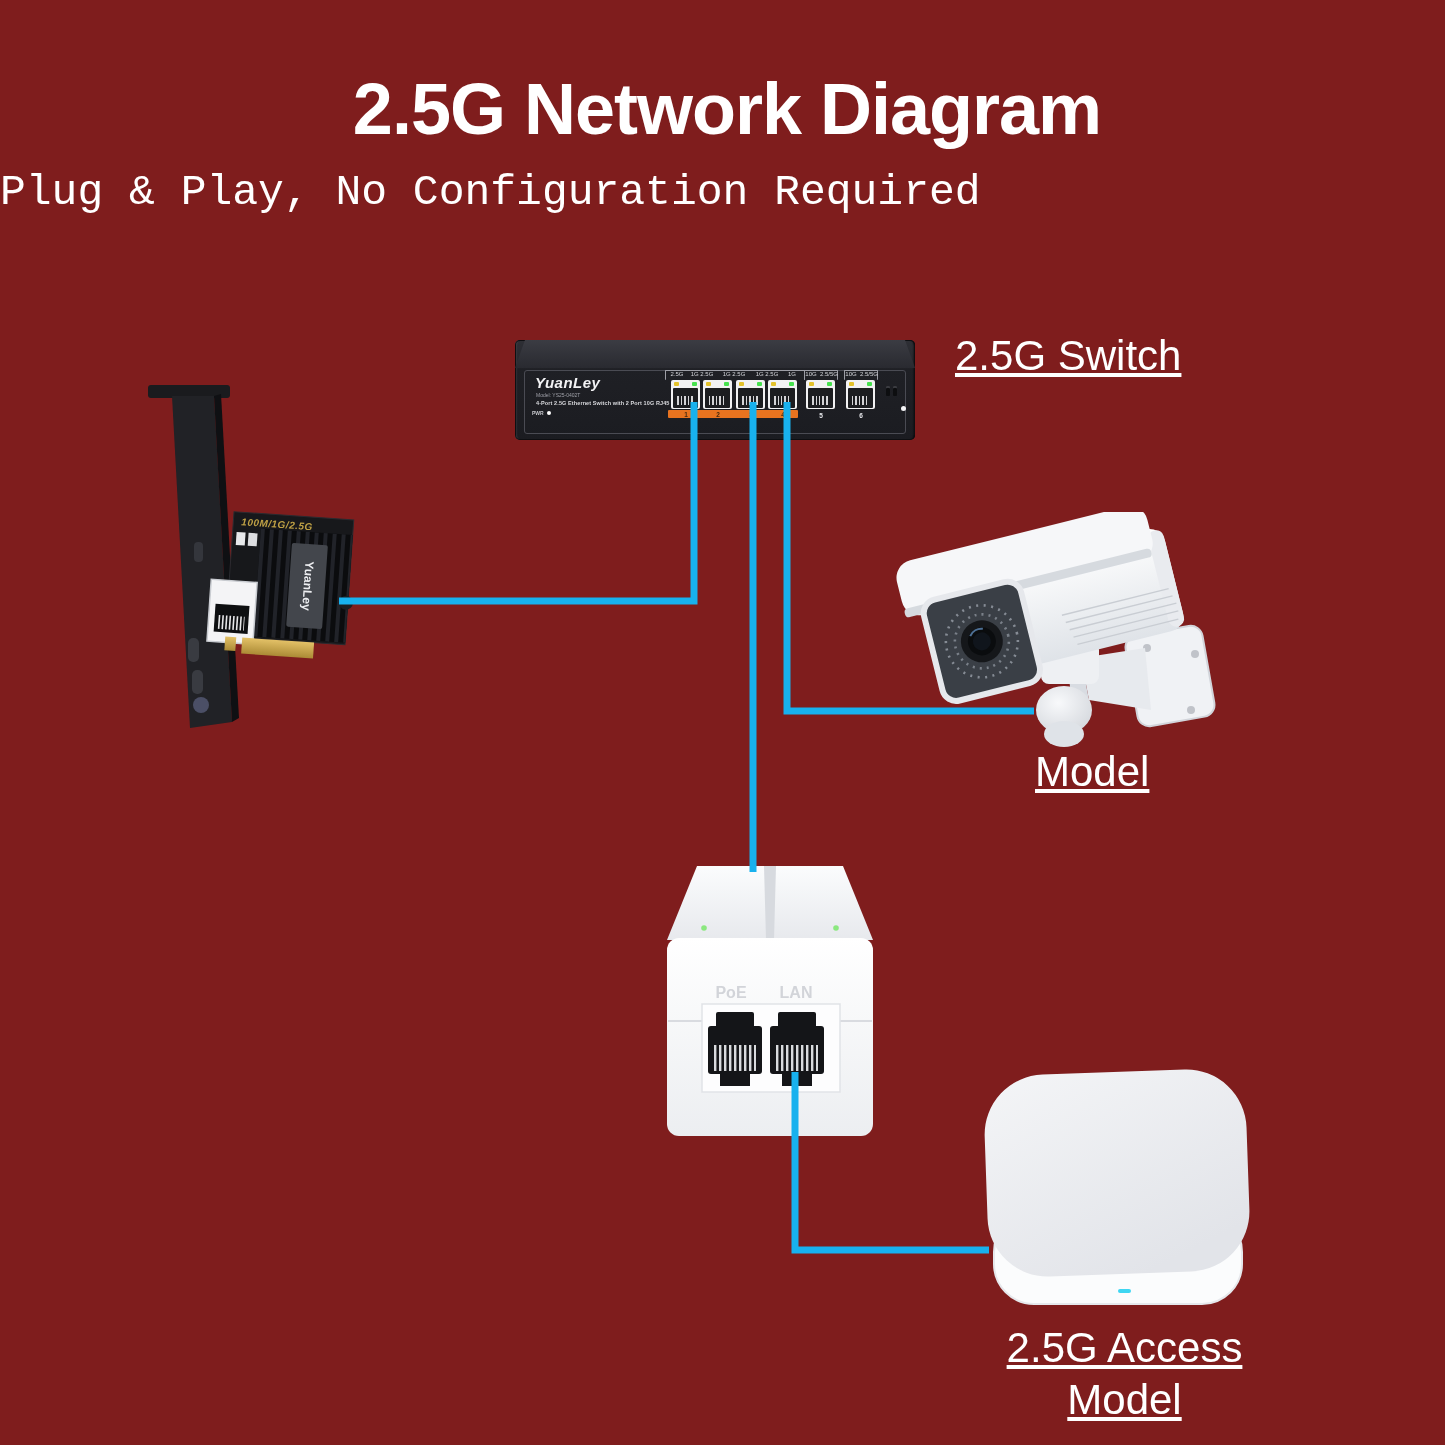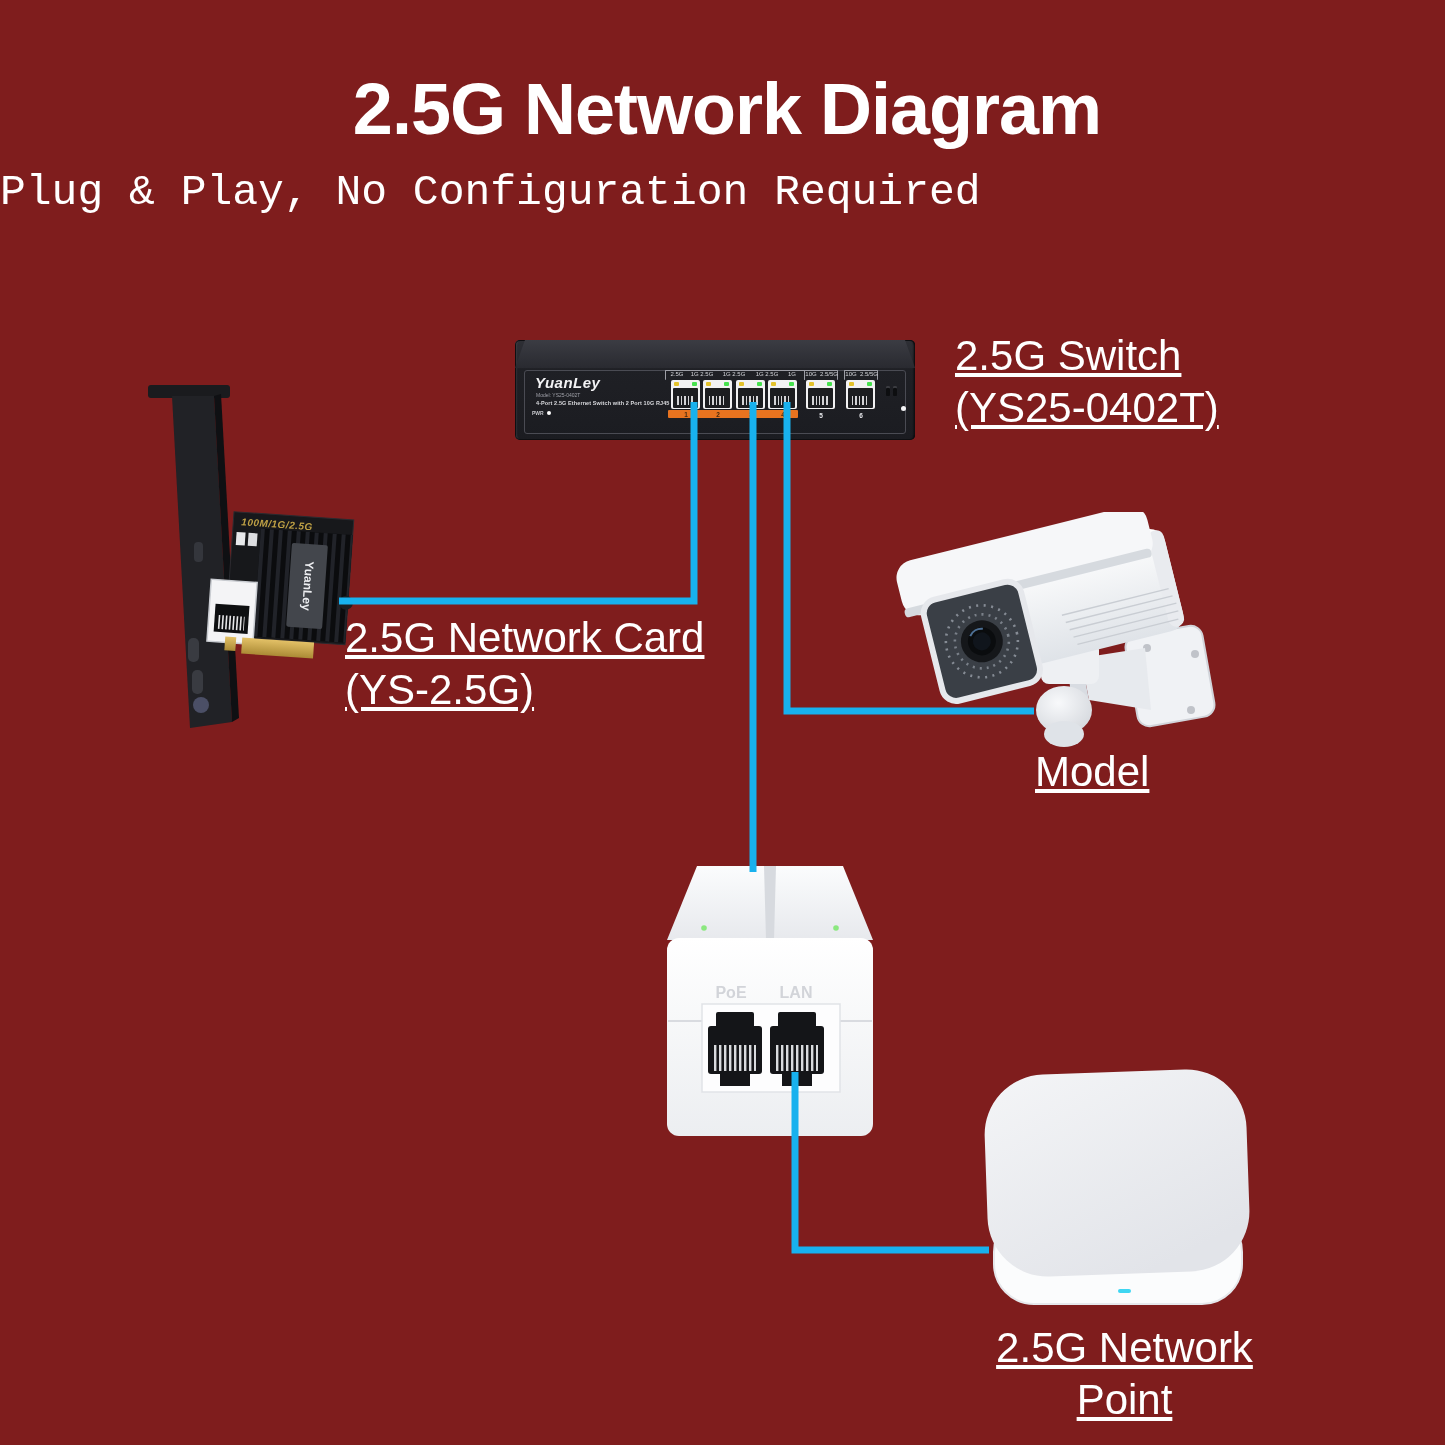--- a/index.html
+++ b/index.html
@@ -285,26 +285,21 @@
     <g fill="none" stroke="#18b1ee" stroke-width="7">
       <polyline points="339,601 694,601 694,402"></polyline>
       <polyline points="753,402 753,872"></polyline>
       <polyline points="787,402 787,711 1034,711"></polyline>
       <polyline points="795,1072 795,1250 989,1250"></polyline>
     </g>
   </svg>
 
   <div class="dev-label lbl-switch">
     <div>2.5G Switch</div>
-    <div>(YS25-0402T)</div>
-  </div>
-  <div class="dev-label lbl-card">
-    <div>2.5G Network Card</div>
-    <div>(YS-2.5G)</div>
   </div>
   <div class="dev-label lbl-camera">
     <div>Model</div>
   </div>
   <div class="dev-label lbl-ap">
-    <div>2.5G Network Point</div>
+    <div>2.5G Access Model</div>
   </div>
 
 </div>
 
 </body></html>

